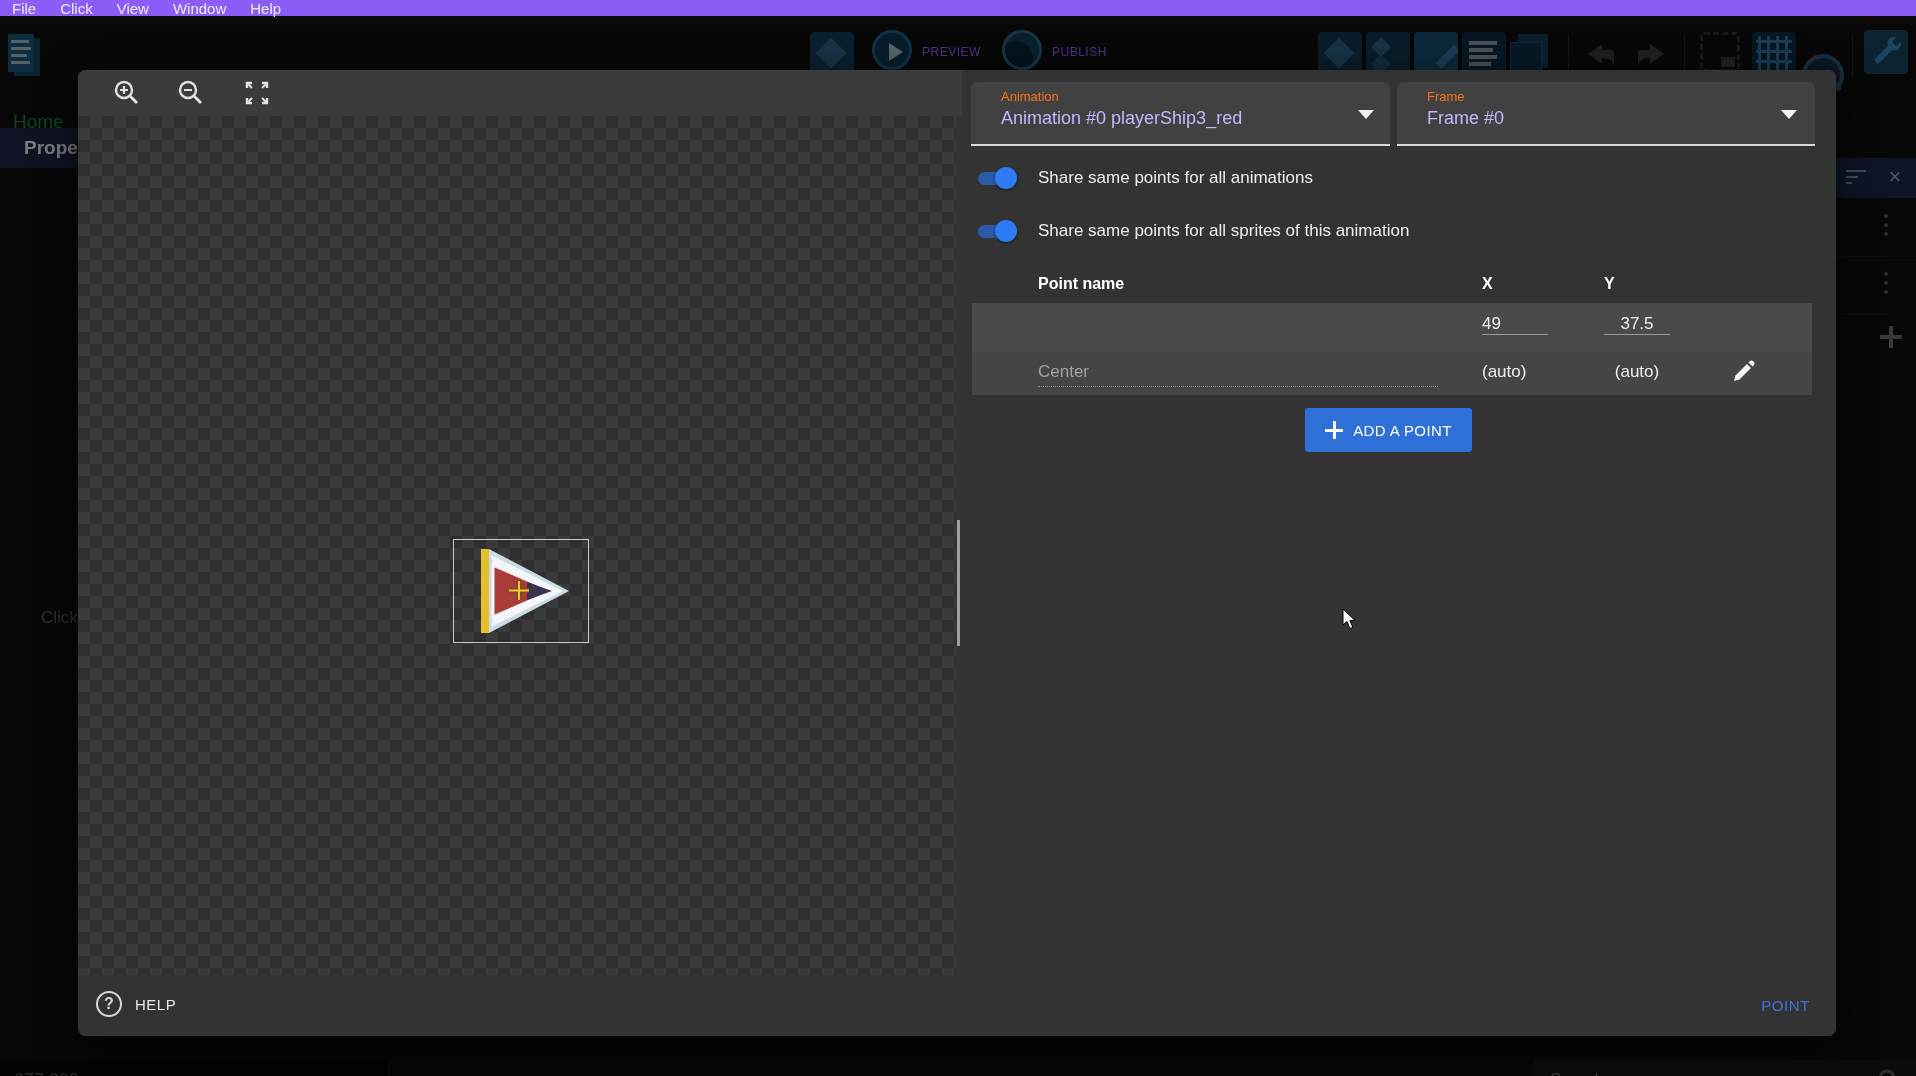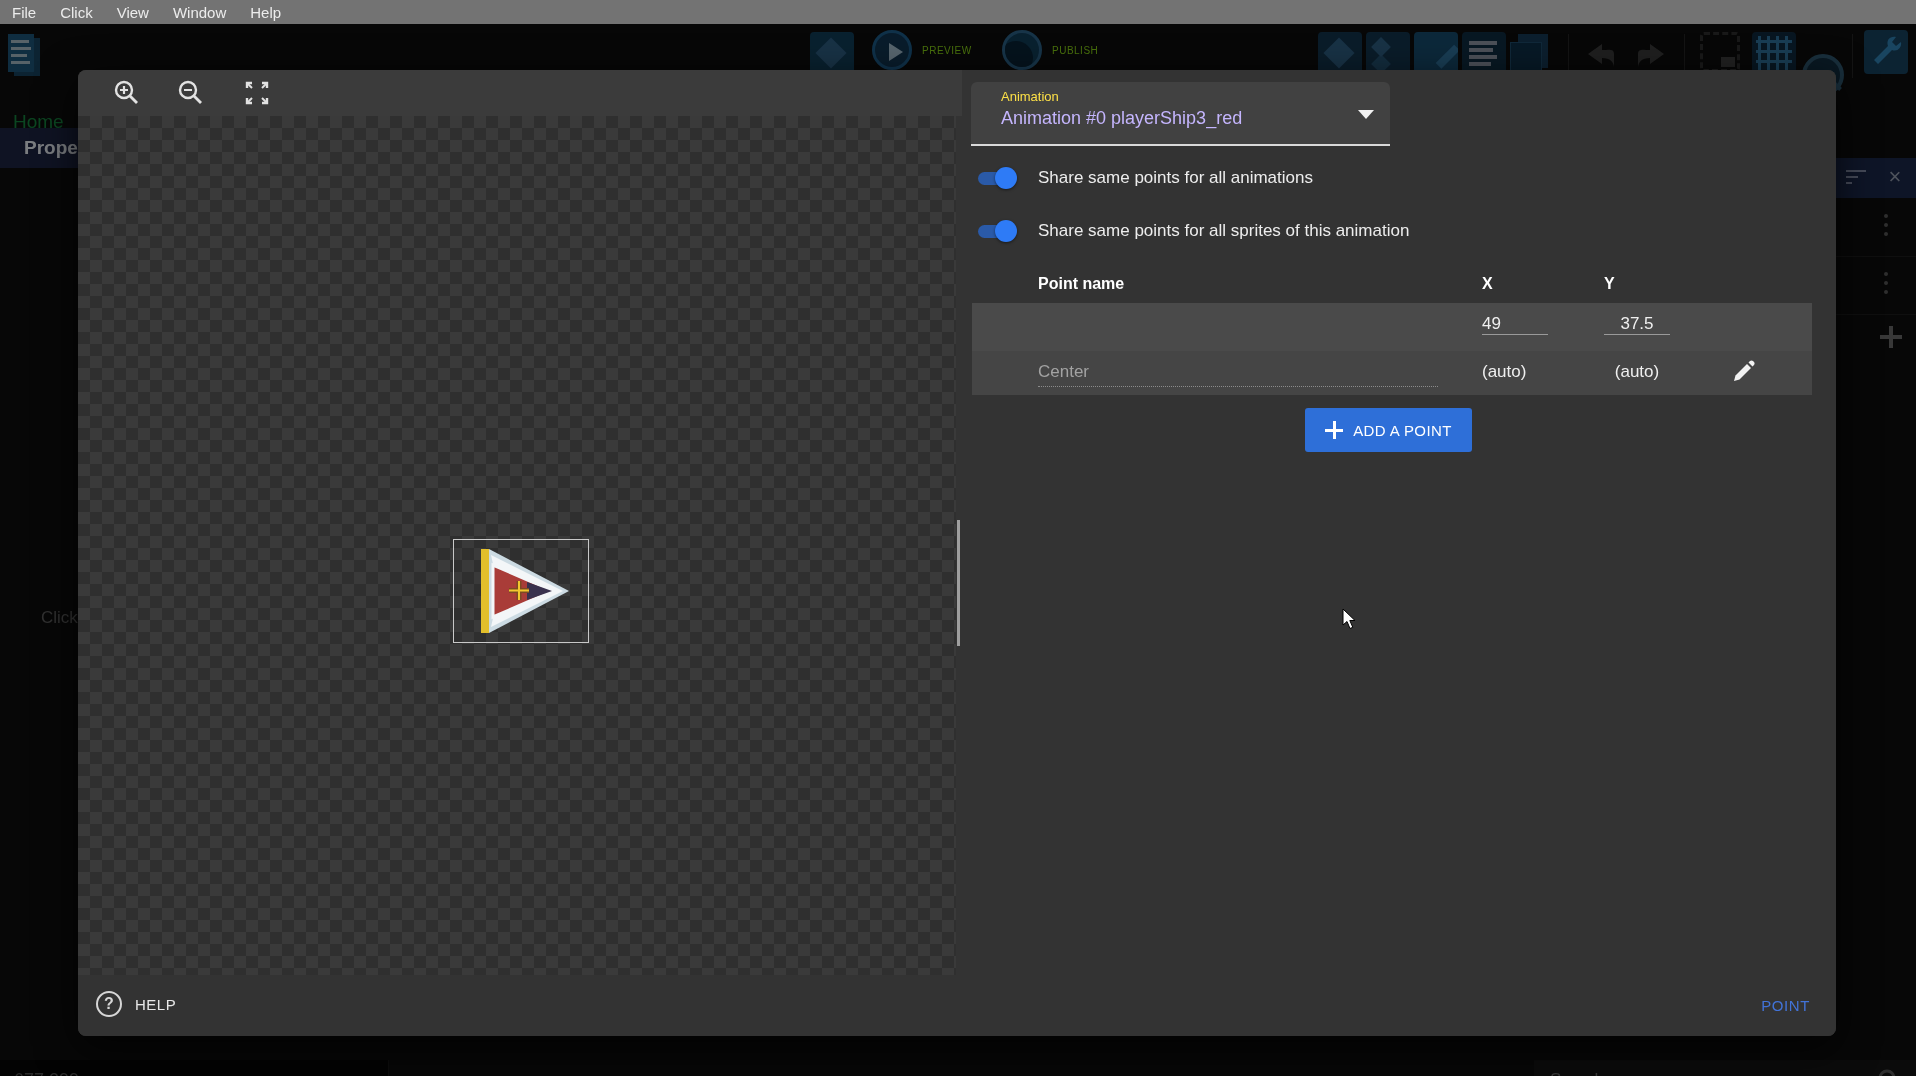--- a/index.html
+++ b/index.html
@@ -1,35 +1,35 @@
 <!DOCTYPE html>
 <html><head>
 <meta charset="utf-8">
 <style>
   html,body{margin:0;padding:0;background:#0b0b0b;}
   body{width:1916px;height:1076px;position:relative;overflow:hidden;
        font-family:"Liberation Sans", sans-serif; -webkit-font-smoothing:antialiased;}
   .abs{position:absolute;}
   
-  .menubar{left:0;top:0;width:1916px;height:24px;background:#737373;display:flex;align-items:center;z-index:30;}
+  .menubar{left:0;top:0;width:1916px;height:16px;background:#8b5cf6;display:flex;align-items:center;z-index:30;}
   .menu-item{color:#ececec;font-size:15px;padding:0 12px;height:24px;display:flex;align-items:center;cursor:default;}
   
   .bgapp{left:0;top:24px;width:1916px;height:1052px;background:#0d0d0d;z-index:1;}
   .doc-icon{left:8px;top:10px;width:32px;height:42px;}
   .doc-back{position:absolute;left:6px;top:4px;width:26px;height:38px;background:#17405c;}
   .doc-front{position:absolute;left:0;top:0;width:26px;height:38px;background:#1d5276;}
   .doc-line{position:absolute;left:3px;height:3px;background:#9fb3bd;}
   .home-tab{left:13px;top:79px;width:70px;color:#15803d;font-size:19px;margin-top:8px;}
   .prop-row{left:0;top:104px;width:240px;height:40px;background:#1c2340;display:flex;align-items:center;overflow:hidden;}
   .prop-row span{color:#dfe3ea;font-size:19px;font-weight:bold;padding-left:24px;white-space:nowrap;}
   .hint-text{left:41px;top:584px;color:#5a5a5a;font-size:17px;}
   
   .tb-icon{top:8px;width:44px;height:44px;border-radius:4px;}
   .tb-div{top:10px;width:1px;height:44px;background:#262626;}
-  .lbl-dim{color:#84cc16;font-size:10px;letter-spacing:0.5px;top:21px;}
+  .lbl-dim{color:#8b5cf6;font-size:12px;letter-spacing:0.5px;top:21px;}
   .playc{width:40px;height:40px;border-radius:50%;background:#12344f;border:3px solid #1d5a86;box-sizing:border-box;}
   .playc:after{content:"";position:absolute;left:14px;top:10px;border-left:14px solid #9fb9c9;border-top:9px solid transparent;border-bottom:9px solid transparent;}
   .globec{width:40px;height:40px;border-radius:50%;background:#123c57;border:3px solid #2a5f84;box-sizing:border-box;overflow:hidden;}
   .globec:after{content:"";position:absolute;left:-6px;top:8px;width:34px;height:34px;border-radius:50%;background:#0a2436;}
   .sq{background:#13344c;}
   .sq:after{content:"";position:absolute;left:10px;top:10px;width:22px;height:22px;background:#2c5b7e;transform:rotate(45deg);}
   .sq2:after{width:14px;height:14px;left:8px;top:8px;box-shadow:12px 12px 0 #24506f;}
   .pencil-sq{background:#174a6b;}
   .pencil-sq:after{content:"";position:absolute;left:8px;top:8px;width:26px;height:8px;background:#2f6f99;transform:rotate(-45deg) translate(0,18px);}
   .list-sq{background:#102c40;}
@@ -71,21 +71,21 @@
   .ctb-btn{position:absolute;top:7px;width:32px;height:32px;display:flex;align-items:center;justify-content:center;}
   .canvas{left:0;top:46px;width:884px;height:859px;
      background:conic-gradient(#3a3a3a 25%, #2f2f2f 0 50%, #3a3a3a 0 75%, #2f2f2f 0);
      background-size:24px 24px;}
   .vtrack{left:878px;top:46px;width:6px;height:859px;background:#333333;}
   .vthumb{position:absolute;left:1px;top:404px;width:3px;height:126px;background:#9e9e9e;}
   .sprite-wrap{position:absolute;left:375px;top:423px;width:136px;height:104px;}
   
   .rpanel{left:884px;top:0;width:874px;height:905px;background:#333333;}
   .ddbox{position:absolute;top:12px;height:64px;background:#414141;border-radius:6px 6px 0 0;border-bottom:2px solid #d9d9d9;box-sizing:border-box;}
-  .dd-label{position:absolute;left:30px;top:7px;font-size:13px;color:#fde047;}
+  .dd-label{position:absolute;left:30px;top:7px;font-size:13px;color:#f97316;}
   .dd-value{position:absolute;left:30px;top:26px;font-size:18px;color:#c4b5fd;white-space:nowrap;}
   .caret{position:absolute;top:28px;width:0;height:0;border-left:8px solid transparent;border-right:8px solid transparent;border-top:9px solid #f2f2f2;}
   .toggle-row{position:absolute;left:16px;height:26px;display:flex;align-items:center;}
   .tgl{position:relative;width:38px;height:26px;margin-right:22px;}
   .tgl .track{position:absolute;left:0;top:7px;width:36px;height:13px;border-radius:7px;background:#2a5aa8;}
   .tgl .knob{position:absolute;left:17px;top:2px;width:22px;height:22px;border-radius:50%;background:#2e7bf6;box-shadow:0 1px 3px rgba(0,0,0,0.5);}
   .toggle-row .tlabel{color:#ededed;font-size:17px;}
   .thead{position:absolute;left:10px;top:195px;width:840px;height:38px;color:#ffffff;font-weight:bold;font-size:16px;}
   .thead .hn{position:absolute;left:66px;top:10px;}
   .thead .hx{position:absolute;left:510px;top:10px;}
@@ -283,20 +283,25 @@
     <div class="vthumb"></div>
   </div>
 
   <div class="abs rpanel">
 
     <div class="ddbox" style="left:9px;width:419px;">
       <div class="dd-label">Animation</div>
       <div class="dd-value">Animation #0 playerShip3_red</div>
       <div class="caret" style="left:387px;"></div>
     </div>
+    <div class="ddbox" style="left:435px;width:418px;">
+      <div class="dd-label">Frame</div>
+      <div class="dd-value">Frame #0</div>
+      <div class="caret" style="left:384px;"></div>
+    </div>
 
     <div class="toggle-row" style="top:148px;">
       <div class="tgl">
           <div class="track"></div>
           <div class="knob"></div>
         </div>
       <div class="tlabel">Share same points for all sprites of this animation</div>
     </div>
     <div class="toggle-row" style="top:95px;">
       <div class="tgl">

